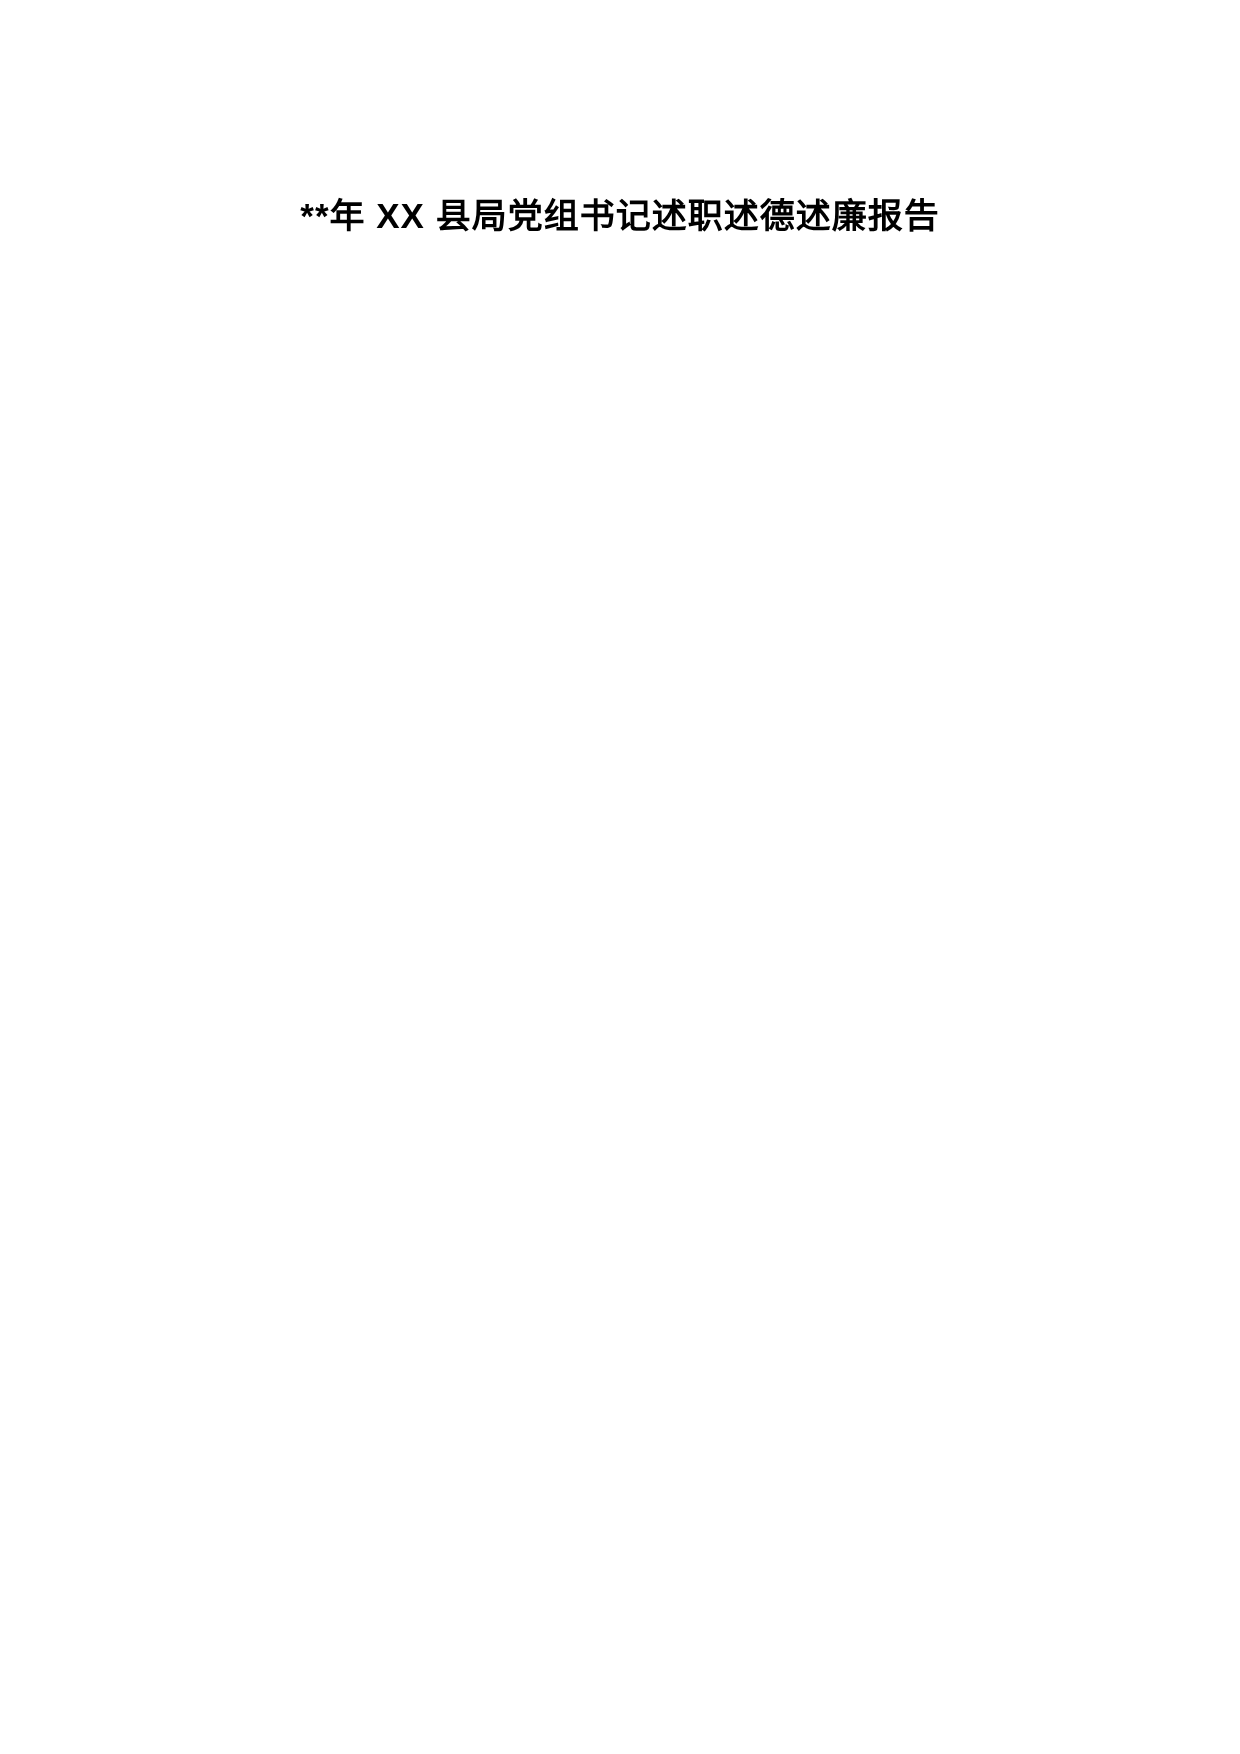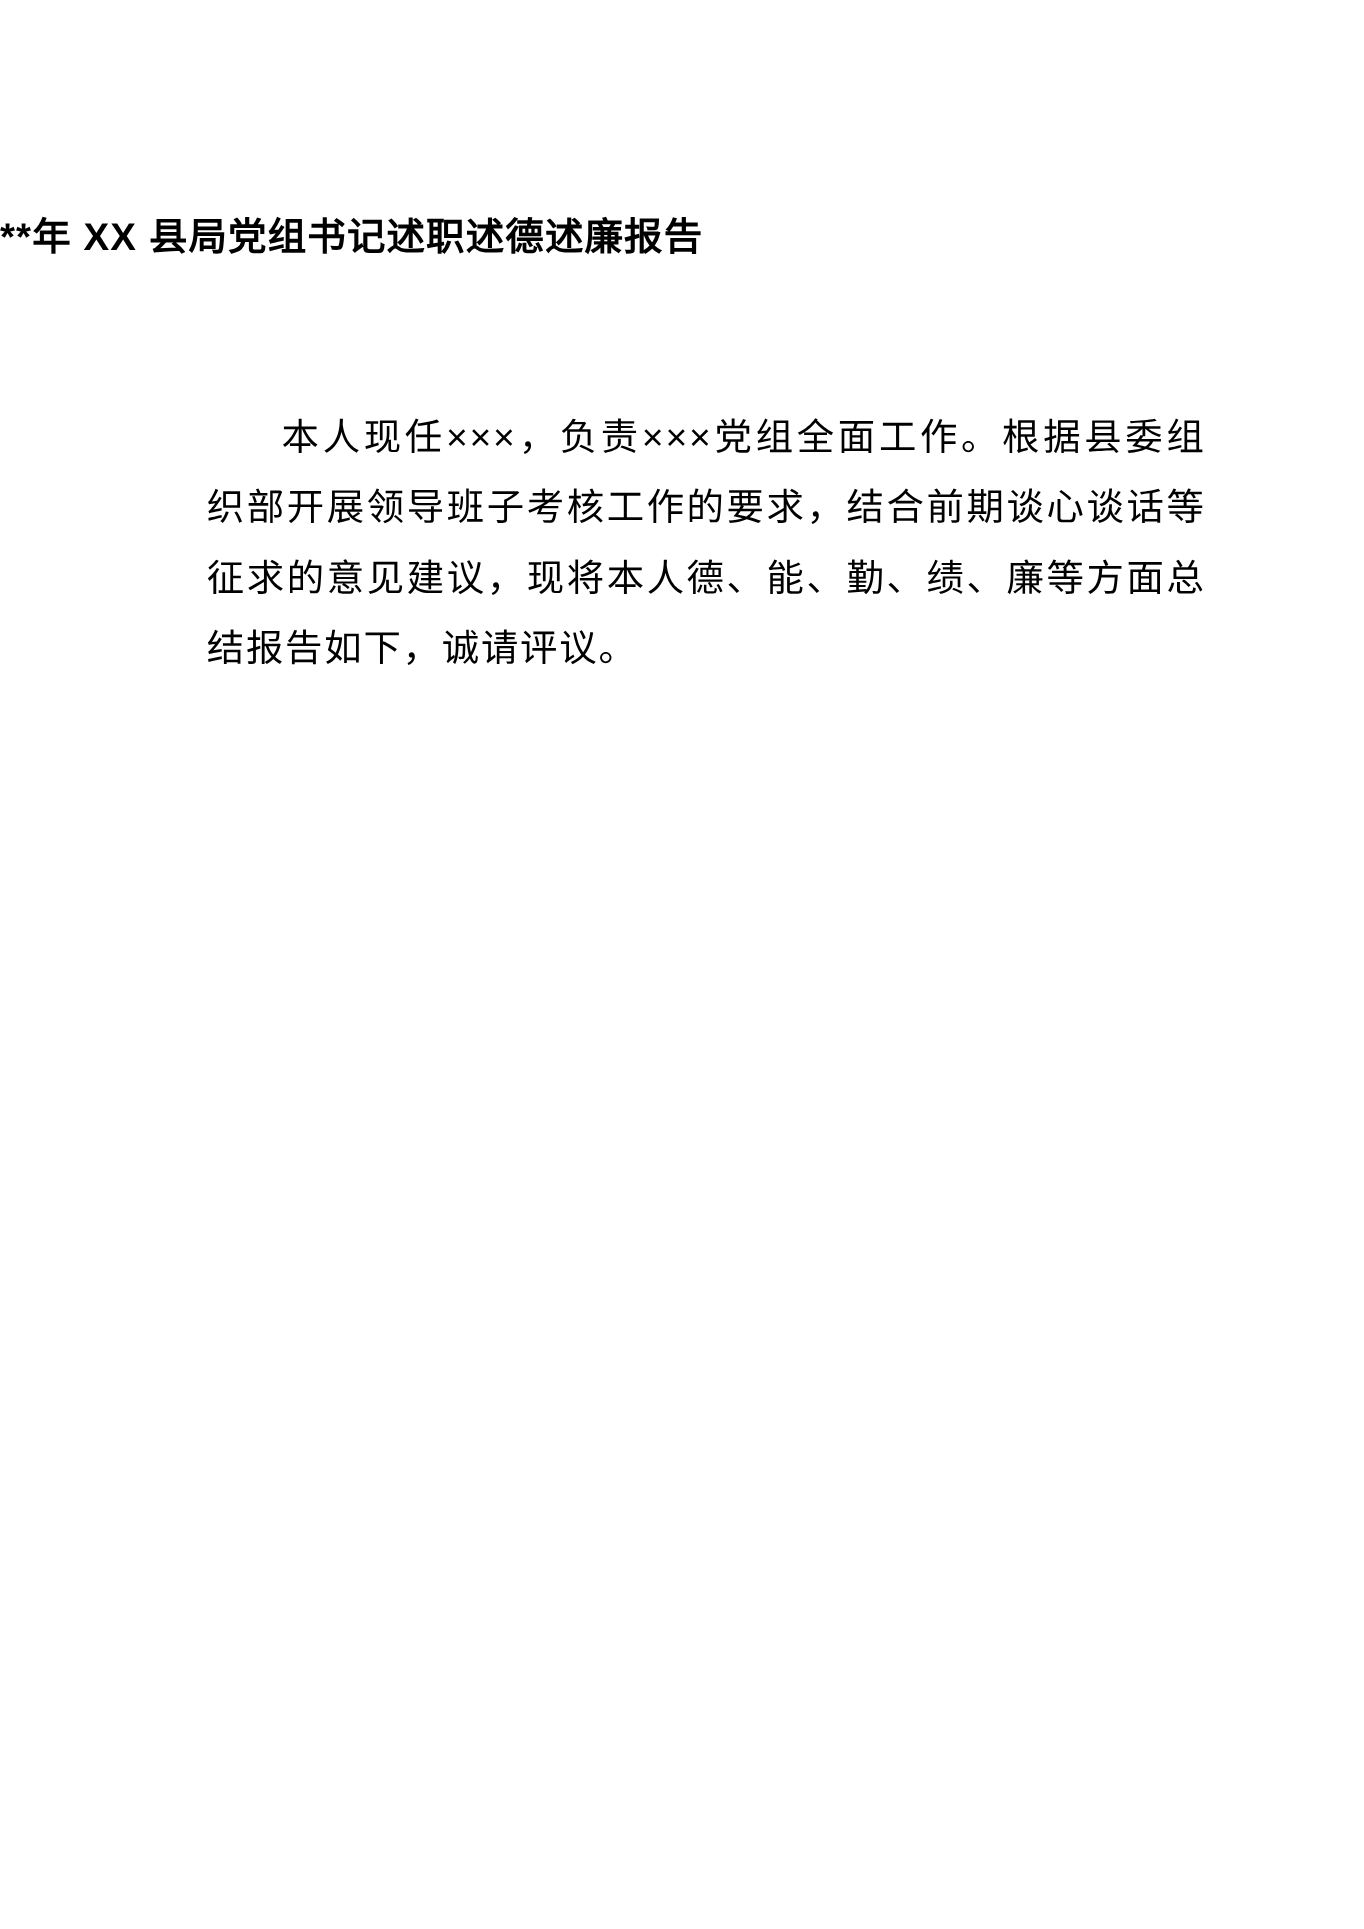--- a/index.html
+++ b/index.html
@@ -12,21 +12,21 @@
     width: 1240px;
     height: 1754px;
     background: #ffffff;
     overflow: hidden;
     color: #000000;
     font-family: "Liberation Sans", sans-serif;
   }
   .doc-title {
     margin: 0;
     padding-top: 192px;
-    text-align: left;
+    text-align: center;
     font-size: 35px;
     line-height: 48px;
     font-weight: 700;
     letter-spacing: 1px;
     color: #000000;
   }
   .doc-body {
     margin-left: 188px;
     margin-top: 126px;
     width: 908px;
@@ -45,15 +45,14 @@
     font-weight: 700;
   }
 </style>
 </head>
 <body>
 
 <div class="page">
   <h1 class="doc-title">**年 XX 县局党组书记述职述德述廉报告</h1>
 
   <div class="doc-body">
-      <p><span class="seg">本人现任×××，负责×××党组全面工作。根据县委组织部开展领导班子考核工作的要求，结合前期谈心谈话等征求的意见建议，现将本人德、能、勤、绩、廉等方面总结报告如下，诚请评议。</span></p>
     </div>
 </div>
 
 </body></html>

